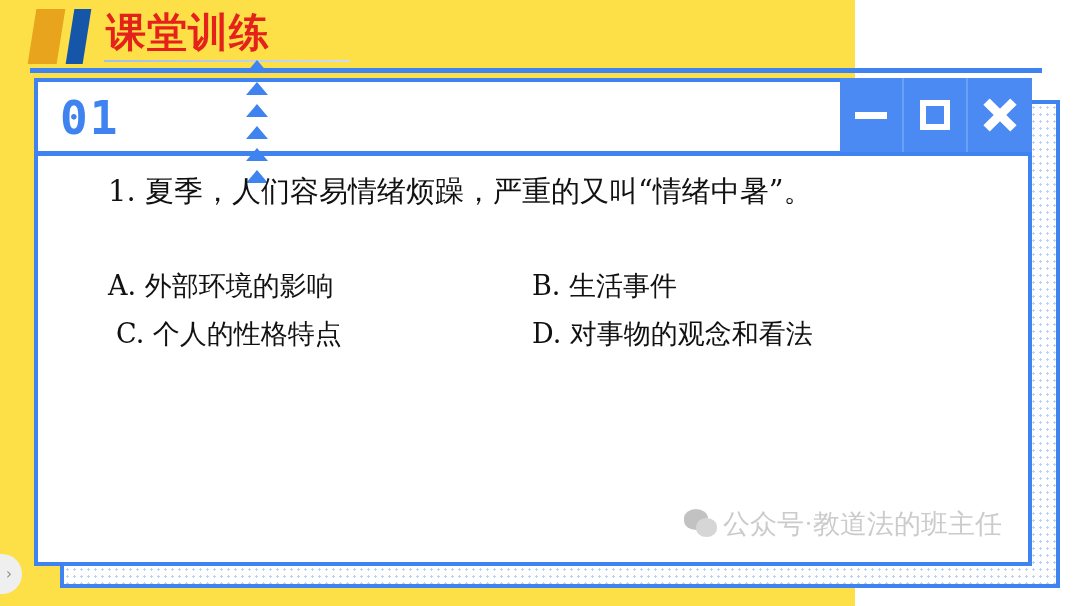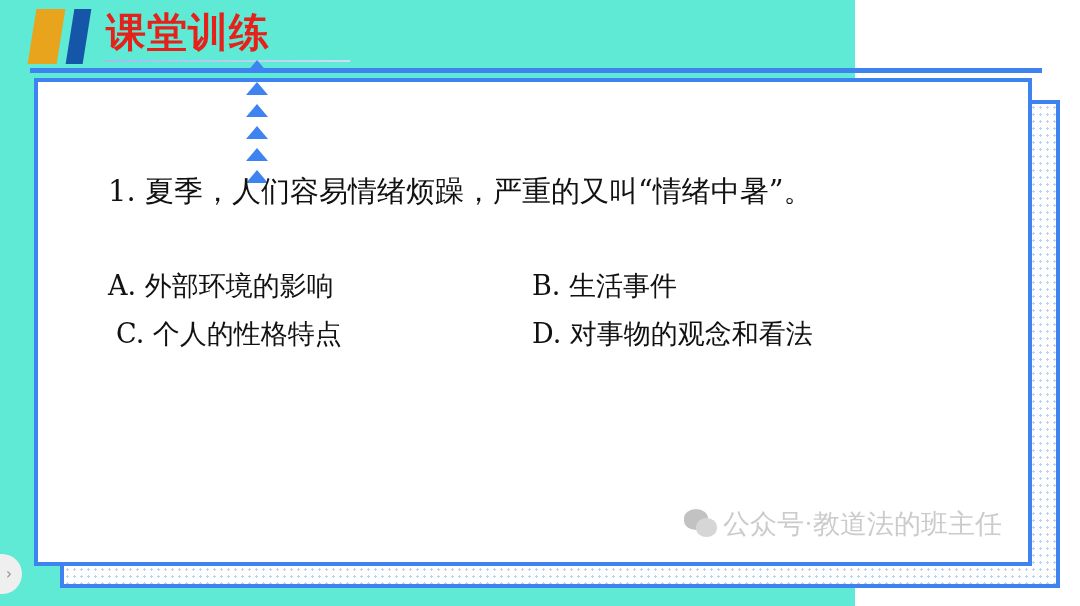--- a/index.html
+++ b/index.html
@@ -2,21 +2,21 @@
 <html><head>
 <meta charset="utf-8">
 <style>
   * { margin:0; padding:0; box-sizing:border-box; }
   html, body {
     width:1080px; height:606px;
     background:#ffffff;
     font-family:"Liberation Serif", serif;
     overflow:hidden;
   }
-  #stage { position:relative; width:855px; height:606px; background:#5eead4; }
+  #stage { position:relative; width:855px; height:606px; background:#fde047; }
 
   
   .header { position:absolute; left:0; top:0; width:1080px; height:78px; }
 
   .bar-gold, .bar-blue {
     position:absolute; top:9px; height:55px;
     transform:skewX(-9deg);
   }
   .bar-gold { left:32px; width:29px; background:#E8A41C; }
   .bar-blue { left:70px; width:17px; background:#1556A8; }
@@ -170,20 +170,35 @@
     <div class="bar-blue"></div>
     <div class="header-title">课堂训练</div>
     <div class="rule-thin"></div>
     <div class="rule-thick"></div>
   </div>
 
   <div class="shadow-frame"></div>
 
   <div class="window">
 
+    <div class="titlebar">
+      <div class="win-number">01</div>
+
+      <div class="winbtns">
+        <div class="winbtn">
+          <div class="glyph-min"></div>
+        </div>
+        <div class="winbtn">
+          <div class="glyph-max"></div>
+        </div>
+        <div class="winbtn">
+          <div class="glyph-close"></div>
+        </div>
+      </div>
+    </div>
 
     <div class="tri-col">
       <div class="tri"></div>
       <div class="tri"></div>
       <div class="tri"></div>
       <div class="tri"></div>
       <div class="tri"></div>
       <div class="tri"></div>
     </div>
 

